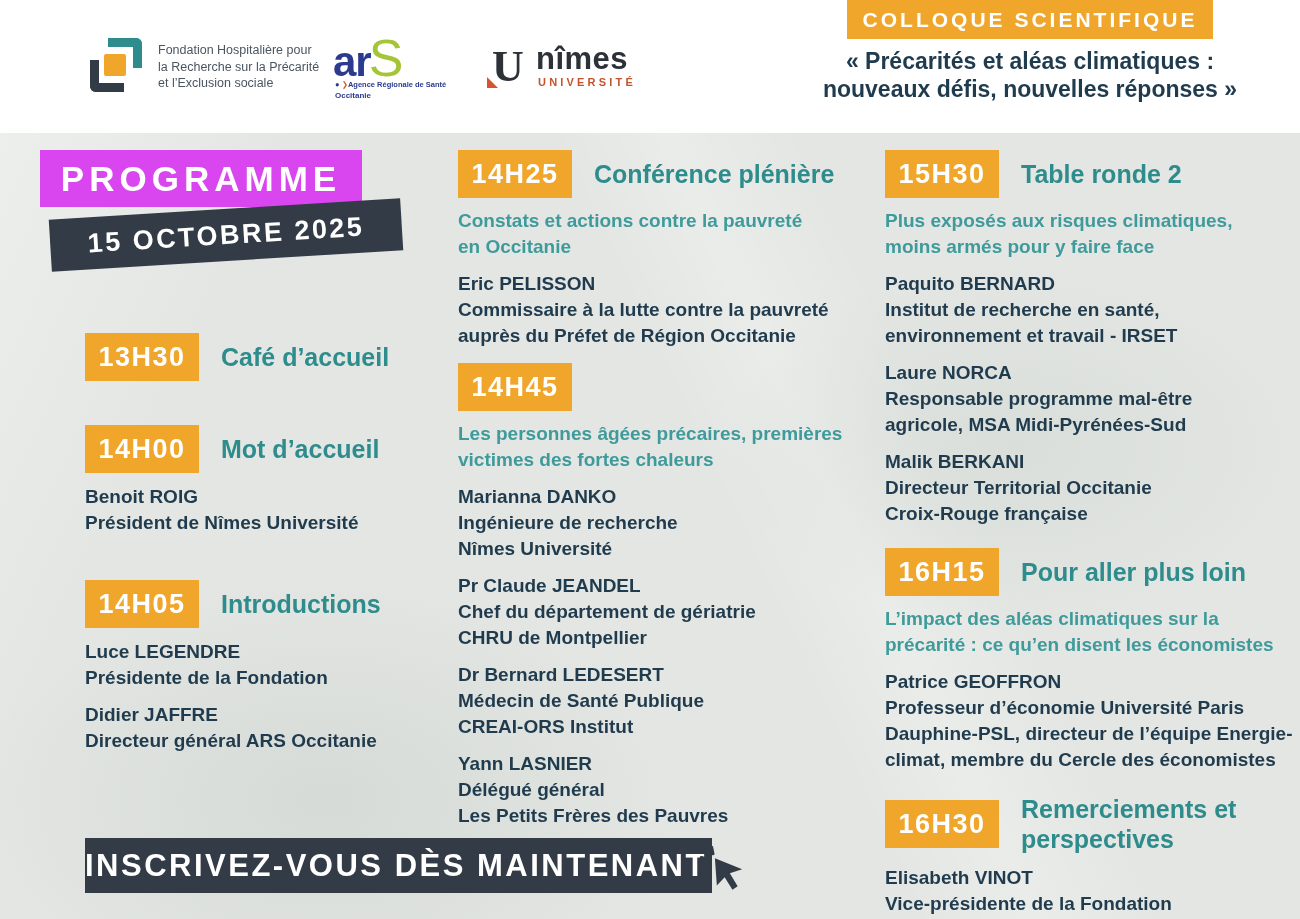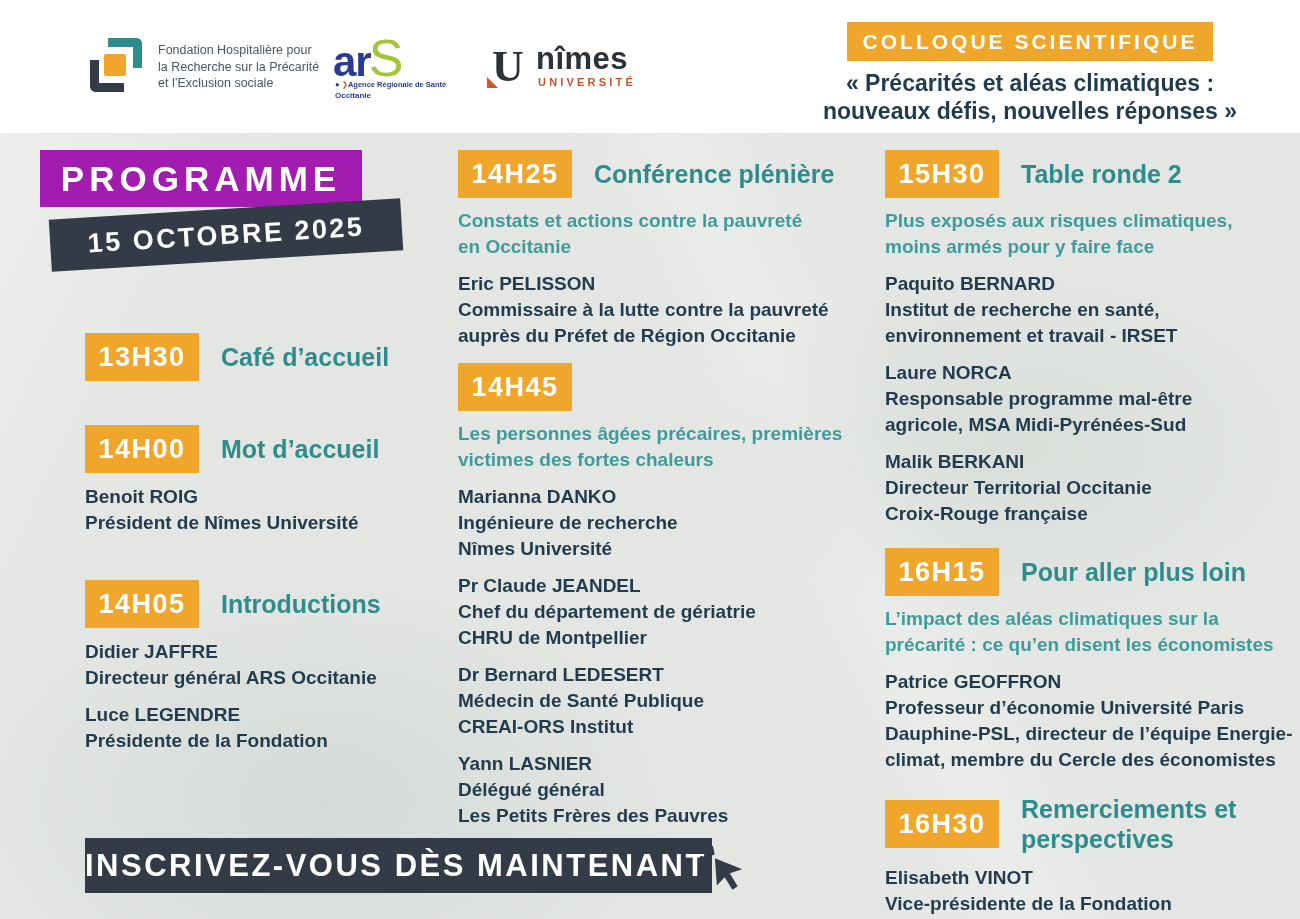--- a/index.html
+++ b/index.html
@@ -70,34 +70,34 @@
   .nimes-u .tri{
     position:absolute;left:1px;bottom:4px;width:0;height:0;
     border-left:11px solid #d6562b;border-top:11px solid transparent;
   }
   .nimes-text{margin-left:6px;display:flex;flex-direction:column;align-items:flex-start;}
   .nimes-name{font-weight:800;font-size:31px;line-height:30px;color:#2d3138;letter-spacing:.5px;}
   .nimes-sub{font-weight:700;font-size:11px;letter-spacing:3.2px;color:#c4532f;margin-top:2px;margin-left:2px;}
   
   .event{position:absolute;left:760px;top:0;width:540px;height:133px;text-align:center;}
   .event-badge{
-    display:inline-block;margin-top:22px;
+    display:inline-block;
     background:#f0a62b;color:#ffffff;
     font-weight:700;font-size:21px;letter-spacing:3px;
     padding:8px 16px 7px 16px;
   }
   .event-title{
     margin-top:8px;
     color:#1f3b4d;font-weight:700;font-size:23px;line-height:28px;
     white-space:pre-line;
   }
   
   .prog-title{
     position:absolute;left:40px;top:150px;width:322px;height:57px;z-index:3;
-    background:#a21caf;color:#ffffff;
+    background:#d946ef;color:#ffffff;
     font-weight:800;font-size:35px;letter-spacing:5px;
     display:flex;align-items:center;justify-content:center;
   }
   .prog-date{
     position:absolute;left:50px;top:209px;width:352px;height:52px;z-index:3;
     background:#333b47;color:#ffffff;
     font-weight:800;font-size:27px;letter-spacing:2.5px;
     display:flex;align-items:center;justify-content:center;
     transform:rotate(-3.5deg);
   }
@@ -201,26 +201,26 @@
           <div class="speaker-name">Benoit ROIG</div>
           <div class="speaker-role">Président de Nîmes Université</div>
         </div>
       </div>
       <div class="session">
         <div class="session-head">
           <div class="time-badge">14H05</div>
           <div class="session-title">Introductions</div>
         </div>
         <div class="speaker">
+          <div class="speaker-name">Luce LEGENDRE</div>
+          <div class="speaker-role">Présidente de la Fondation</div>
+        </div>
+        <div class="speaker">
           <div class="speaker-name">Didier JAFFRE</div>
           <div class="speaker-role">Directeur général ARS Occitanie</div>
-        </div>
-        <div class="speaker">
-          <div class="speaker-name">Luce LEGENDRE</div>
-          <div class="speaker-role">Présidente de la Fondation</div>
         </div>
       </div>
     </div>
   <div class="prog-col col-1">
       <div class="session">
         <div class="session-head">
           <div class="time-badge">14H25</div>
           <div class="session-title">Conférence plénière</div>
         </div>
         <div class="session-subtitle">Constats et actions contre la pauvreté

